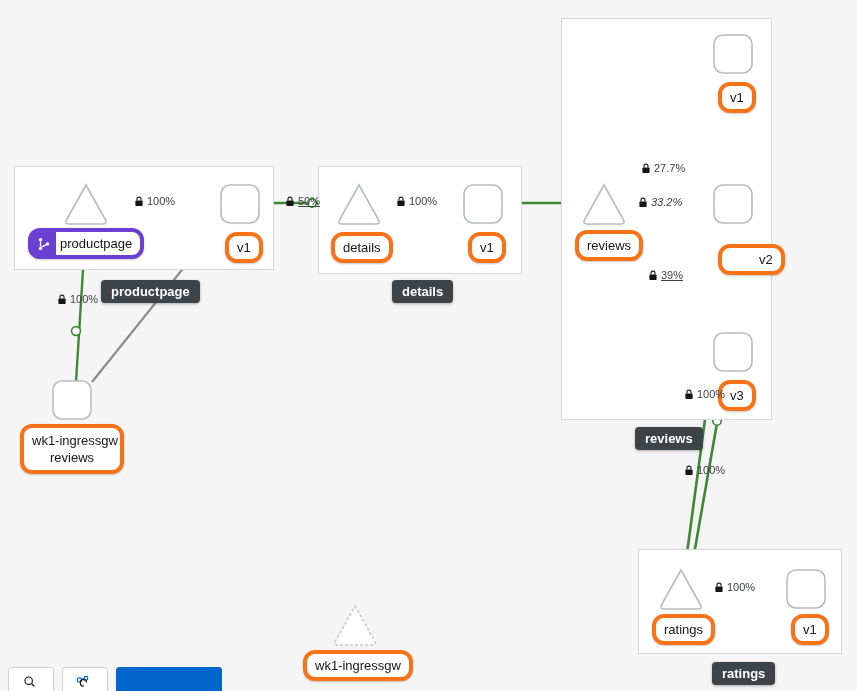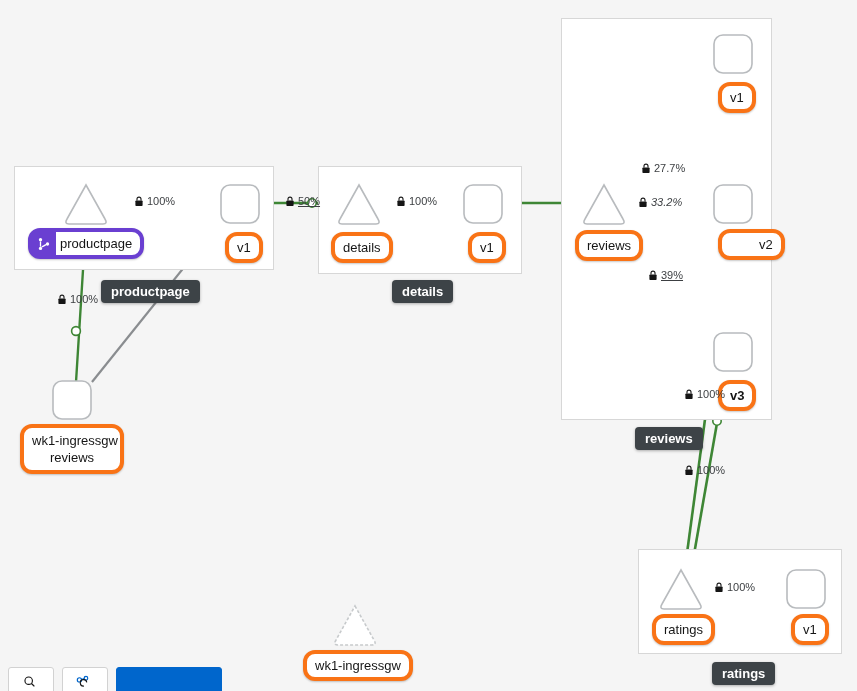--- a/index.html
+++ b/index.html
@@ -241,25 +241,25 @@
   </div>
 
   <div class="chip" style="left:575px;top:230px;">
     <span>reviews</span>
   </div>
 
   <div class="chip" style="left:718px;top:82px;">
     <span>v1</span>
   </div>
 
-  <div class="chip" style="left:718px;top:229px;padding-left:37px;">
+  <div class="chip" style="left:718px;top:244px;padding-left:37px;">
     <span>v2</span>
   </div>
 
-  <div class="chip" style="left:718px;top:380px;font-weight:bold;">
+  <div class="chip" style="left:718px;top:380px;">
     <span>v3</span>
   </div>
 
   <div class="chip" style="left:652px;top:614px;">
     <span>ratings</span>
   </div>
 
   <div class="chip" style="left:791px;top:614px;">
     <span>v1</span>
   </div>

